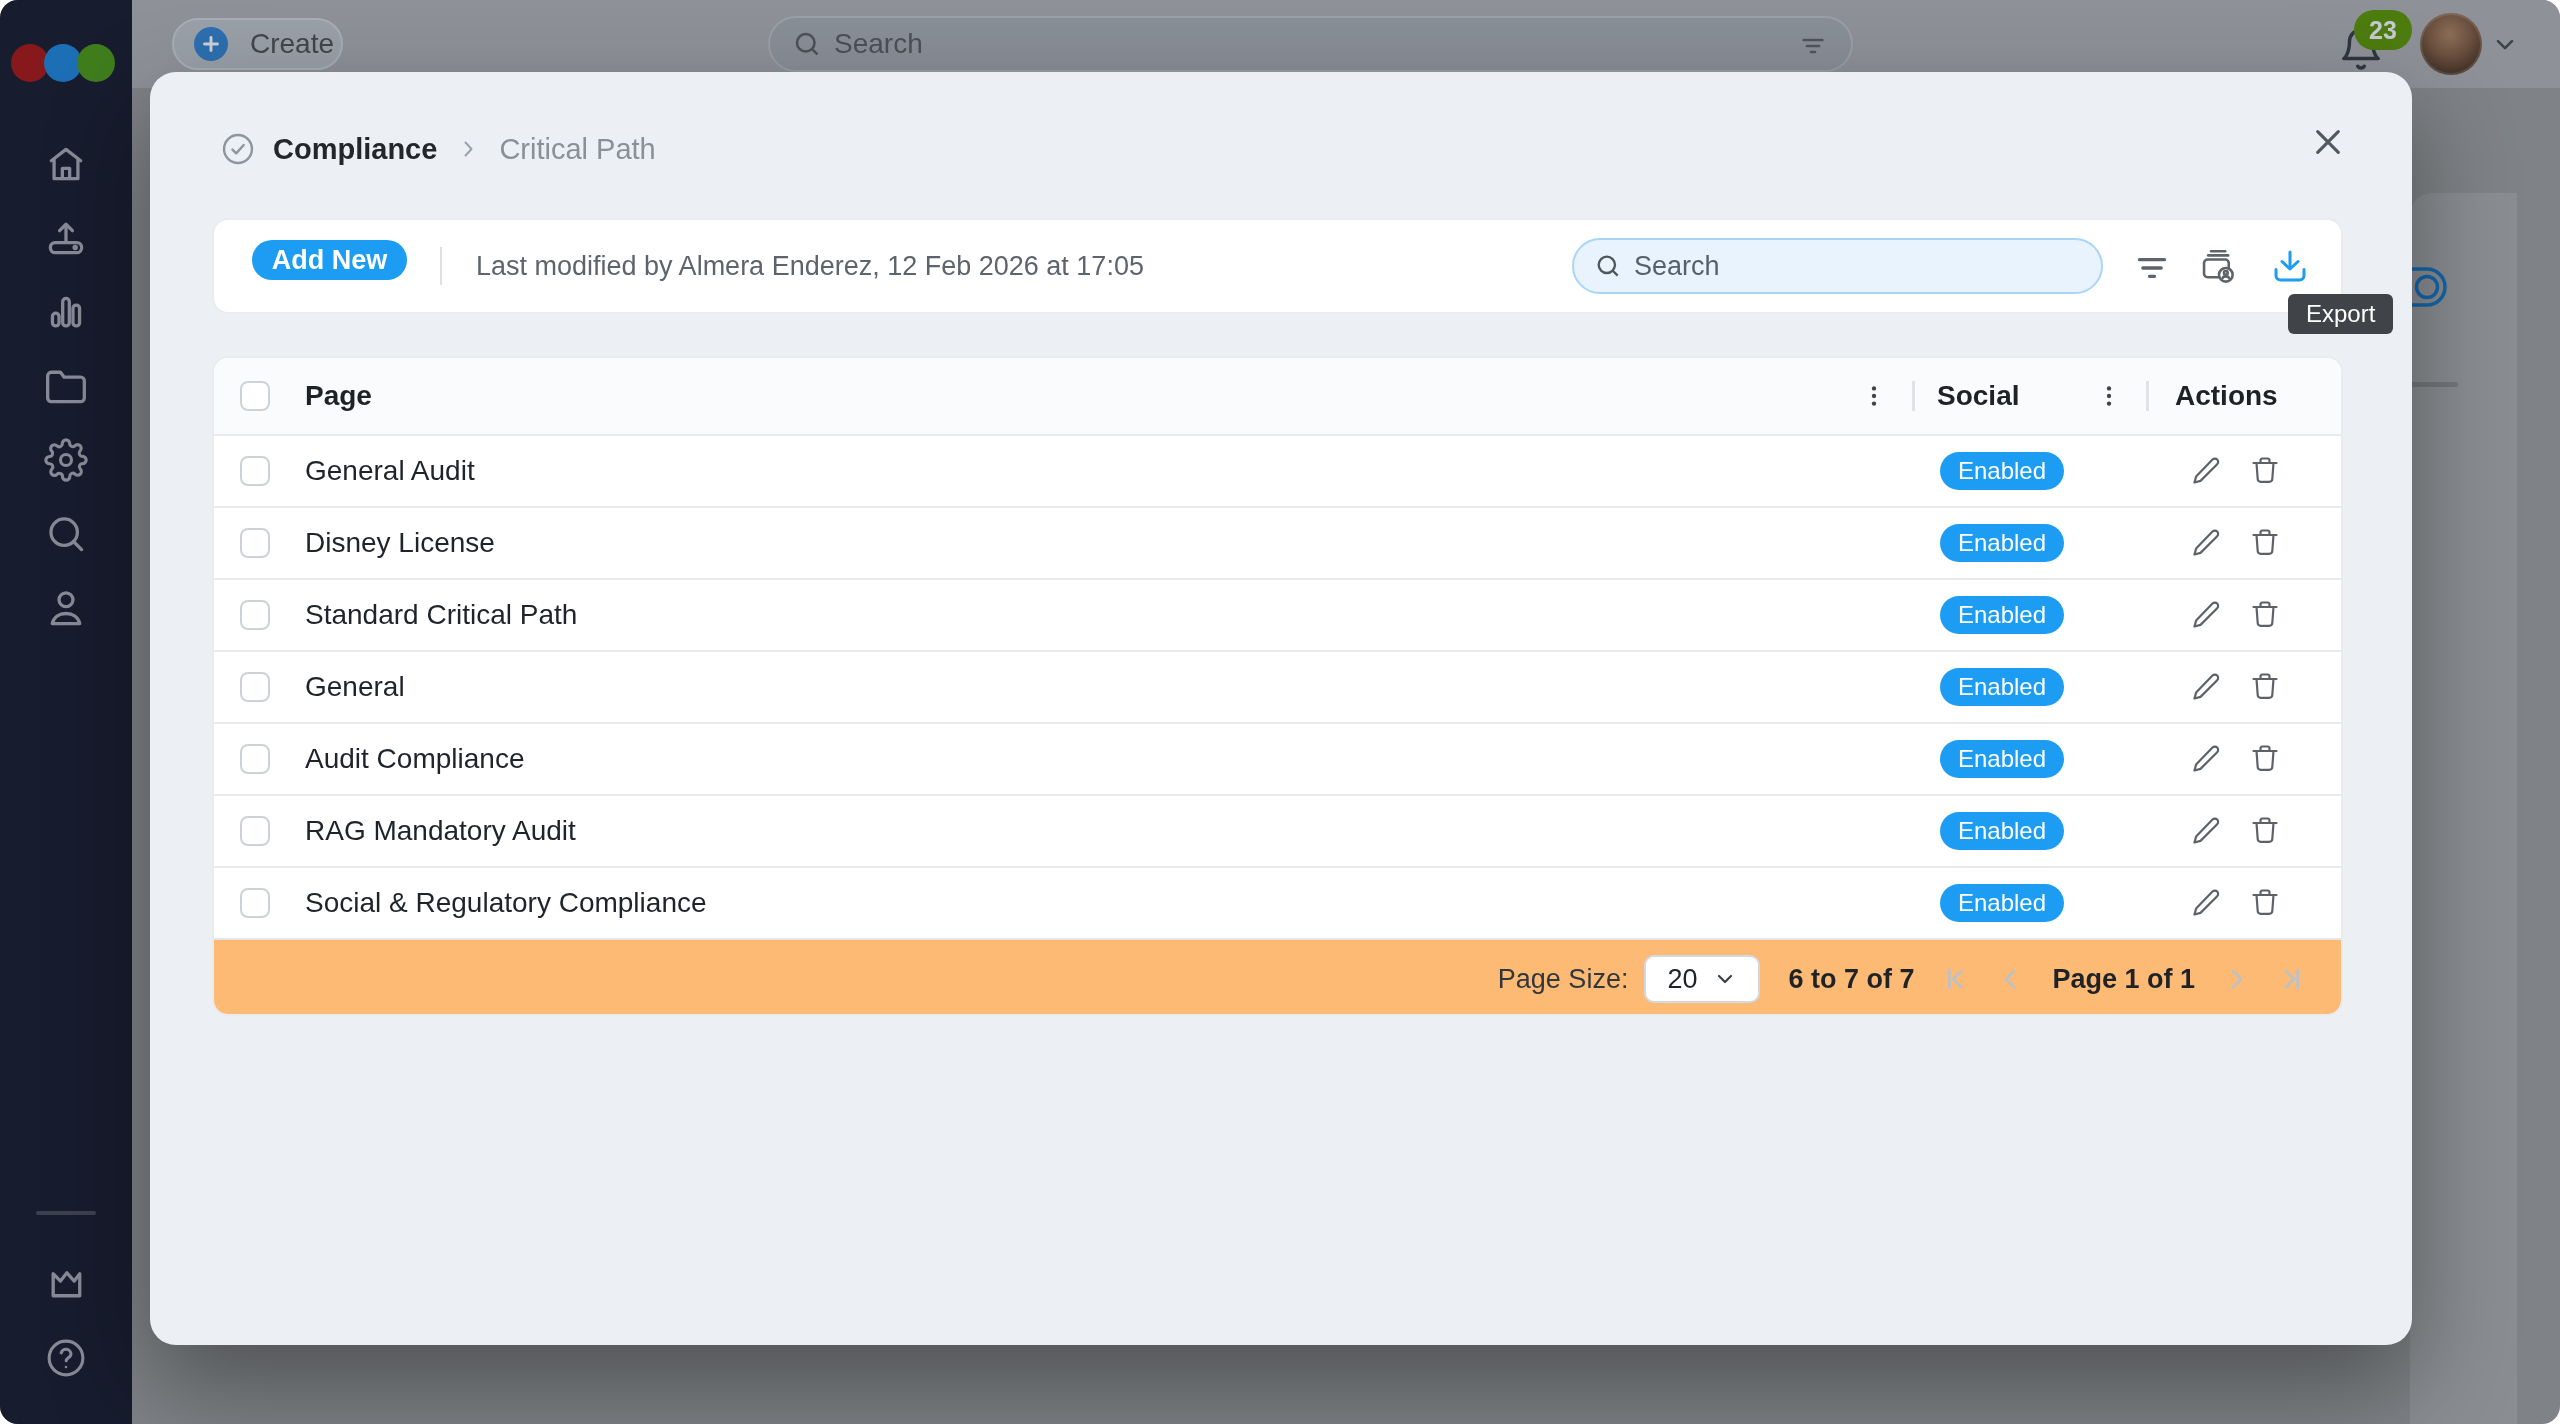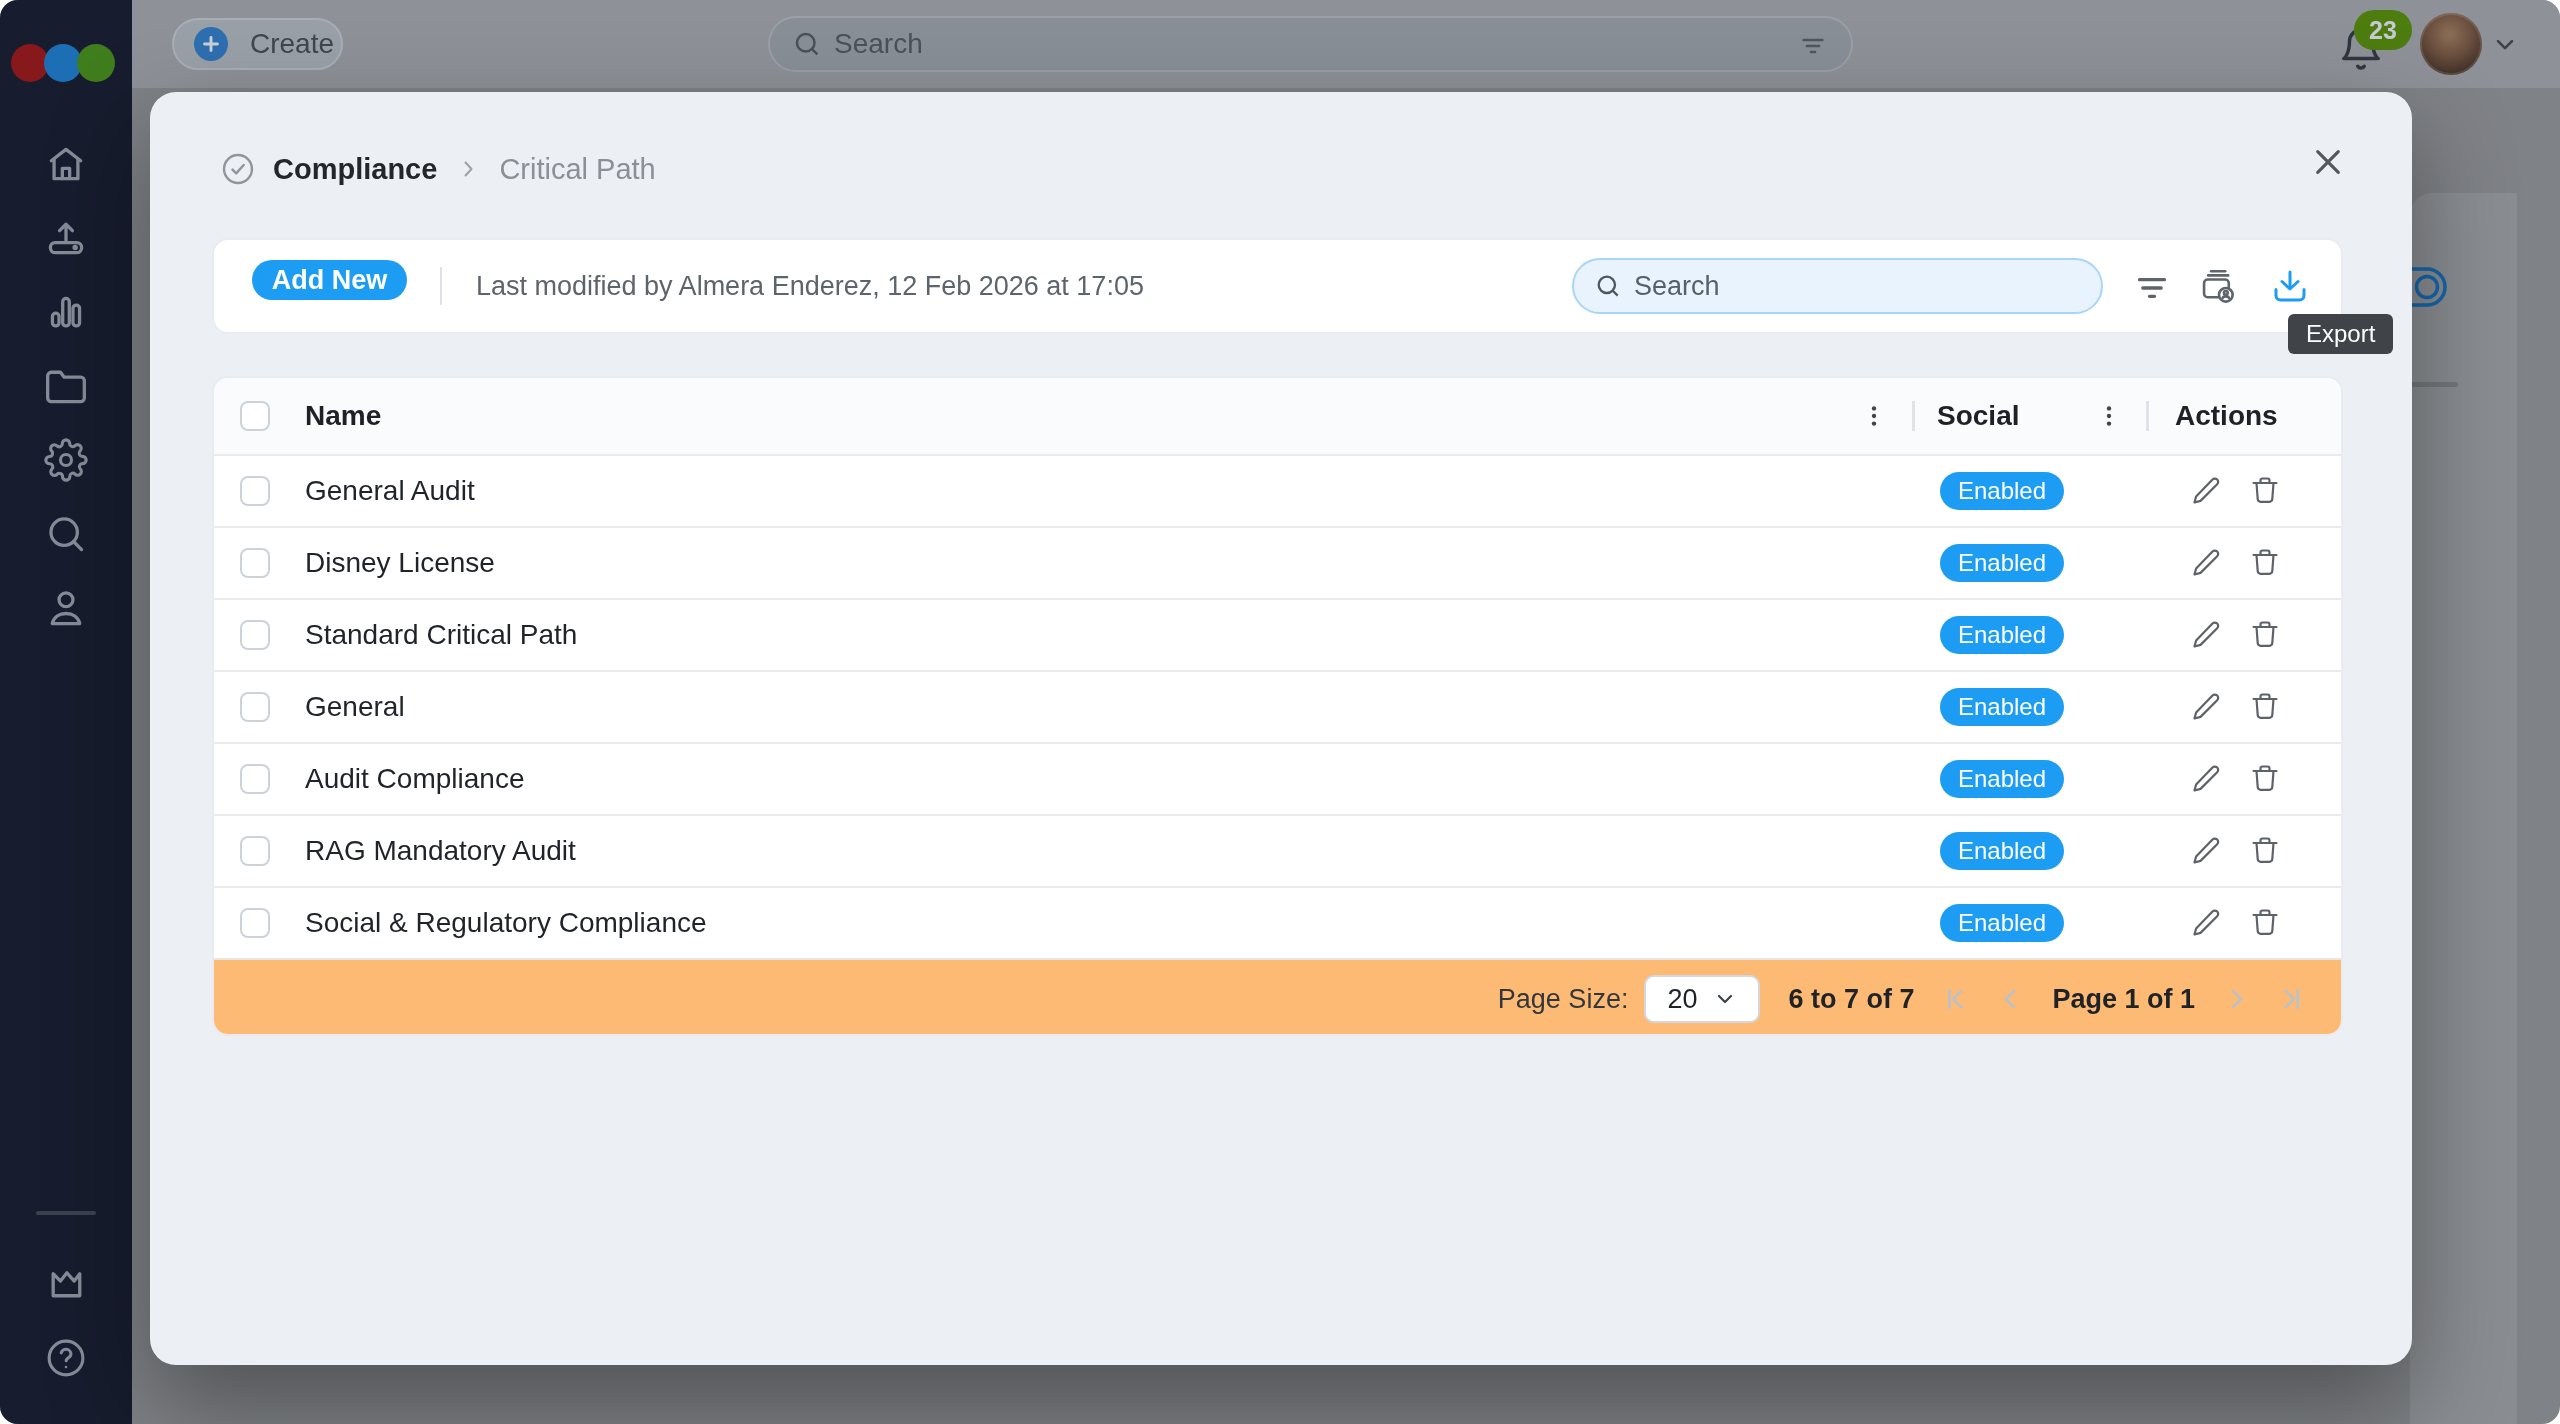--- a/index.html
+++ b/index.html
@@ -34,21 +34,21 @@
     background:radial-gradient(circle at 48% 34%,#8a6f57 0%,#6e5241 38%,#47352a 72%,#2a211b 100%);
     box-shadow:inset 0 0 0 2px rgba(255,255,255,.12);}
   .tb-chevron{position:absolute;left:2356px;top:30px;color:#3c4248;}
 
   .right-card{position:absolute;left:2410px;top:193px;width:107px;height:1231px;background:#8a8d91;border-radius:22px 0 0 0;}
   .bg-toggle{position:absolute;left:2392px;top:266px;color:#1566ac;}
   .bg-line{position:absolute;left:2410px;top:382px;width:48px;height:5px;background:#75787c;border-radius:3px;}
 
   
   .modal{position:absolute;left:150px;top:72px;width:2262px;height:1273px;background:#eceff4;border-radius:26px;
-    box-shadow:0 40px 100px rgba(0,0,0,.38);margin-top:20px;}
+    box-shadow:0 40px 100px rgba(0,0,0,.38);}
   .breadcrumb{position:absolute;left:70px;top:54px;height:46px;display:flex;align-items:center;gap:17px;}
   .bc-icon{color:#8f959c;}
   .bc-section{font-size:29px;font-weight:600;color:#23262b;}
   .bc-chev{color:#9ba1a9;margin:0 2px;}
   .bc-page{font-size:29px;color:#8a9097;}
   .close-x{position:absolute;right:62px;top:48px;width:44px;height:44px;display:flex;align-items:center;justify-content:center;color:#53585f;cursor:pointer;}
 
   .toolbar-card{position:absolute;left:62px;top:146px;width:2131px;height:96px;background:#fff;border:2px solid #e8ebef;
     border-radius:16px;box-sizing:border-box;}
   .add-new{position:absolute;left:38px;top:20px;width:155px;height:40px;border-radius:26px;background:var(--accent,#1c9cf3);
@@ -273,21 +273,21 @@
             <path d="M14 17.5L22 25l8-7.5"></path>
             <path d="M8 25.5v6A4.5 4.5 0 0 0 12.5 36h19a4.5 4.5 0 0 0 4.5-4.5v-6"></path>
           </svg>
       </span>
     </div>
     <div class="tooltip">Export</div>
 
     <div class="table-card">
       <div class="t-header">
         <div class="cb"></div>
-        <div class="col col-name">Name</div>
+        <div class="col col-name">Page</div>
         <span class="dots dots1">
           <svg width="26" height="26" viewBox="0 0 24 24" fill="currentColor">
               <circle cx="12" cy="5" r="2"></circle>
               <circle cx="12" cy="12" r="2"></circle>
               <circle cx="12" cy="19" r="2"></circle>
             </svg>
         </span>
         <div class="col-sep sep1"></div>
         <div class="col col-status">Social</div>
         <span class="dots dots2">

